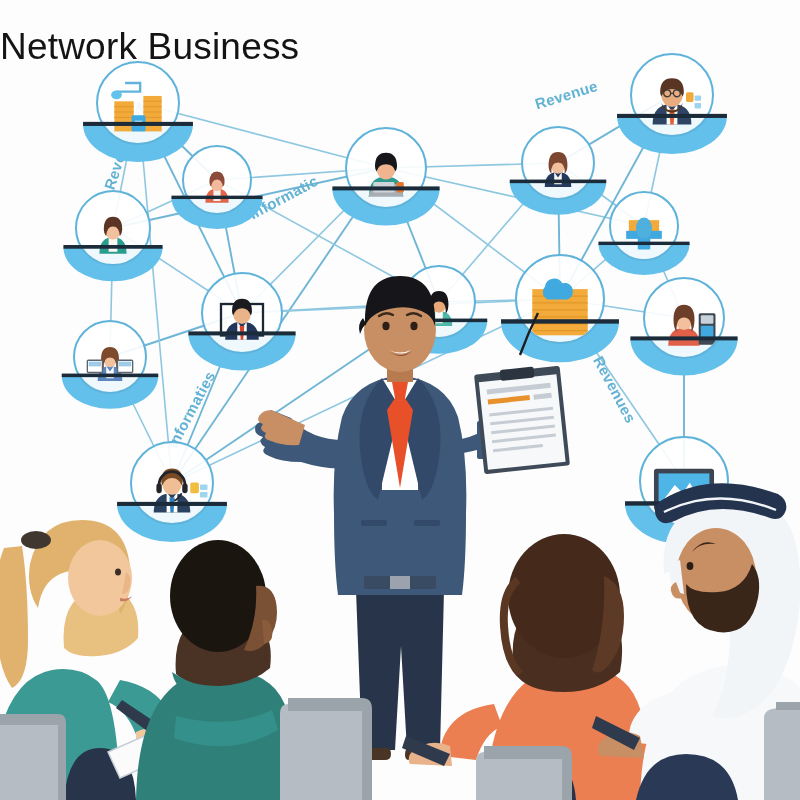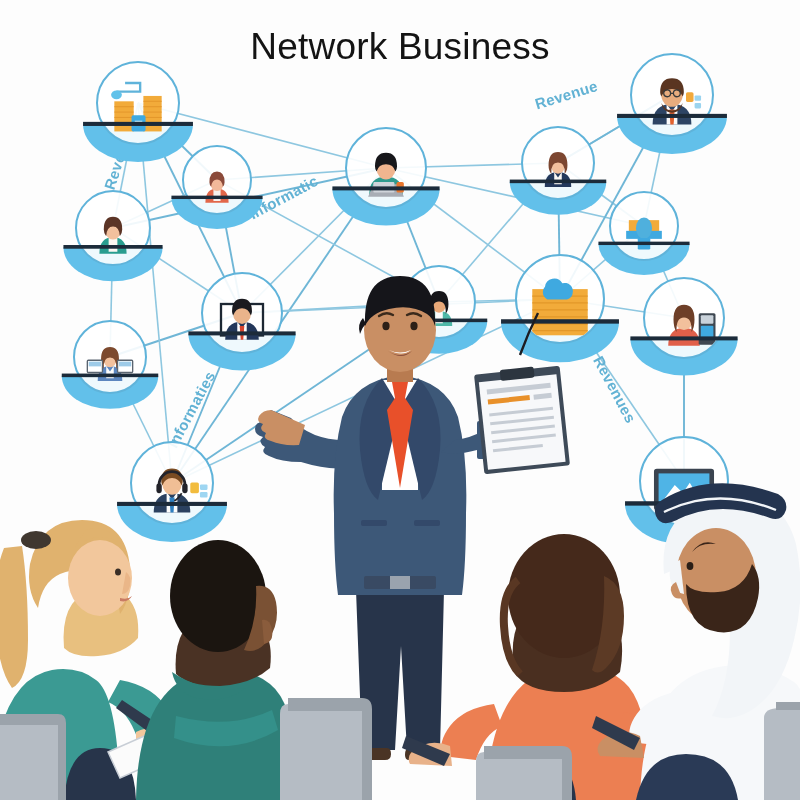--- a/index.html
+++ b/index.html
@@ -1,19 +1,19 @@
 <!DOCTYPE html>
 <html><head>
 <meta charset="utf-8">
 <style>
   html,body{margin:0;padding:0;background:#ffffff;}
   body{width:800px;height:800px;overflow:hidden;
        font-family:"Liberation Sans", sans-serif;}
   #stage{position:relative;width:800px;height:800px;background:#fdfdfd;overflow:hidden;}
-  #title{position:absolute;left:0;top:26px;width:800px;text-align:center;
+  #title{position:absolute;left:0;top:26px;width:800px;
          font-size:37px;font-weight:400;color:#141414;letter-spacing:0.2px;
          font-family:"Liberation Sans", sans-serif;}
   svg.layer{position:absolute;left:0;top:0;width:800px;height:800px;}
   .edge{stroke:#8ec7e0;stroke-width:1.6;fill:none;}
   .edge-dk{stroke:#6fb6d6;stroke-width:1.9;fill:none;}
   .nlabel{fill:#62b2d4;font-family:"Liberation Sans", sans-serif;
           font-size:15px;font-weight:700;letter-spacing:0.3px;}
 </style>
 </head>
 <body>

